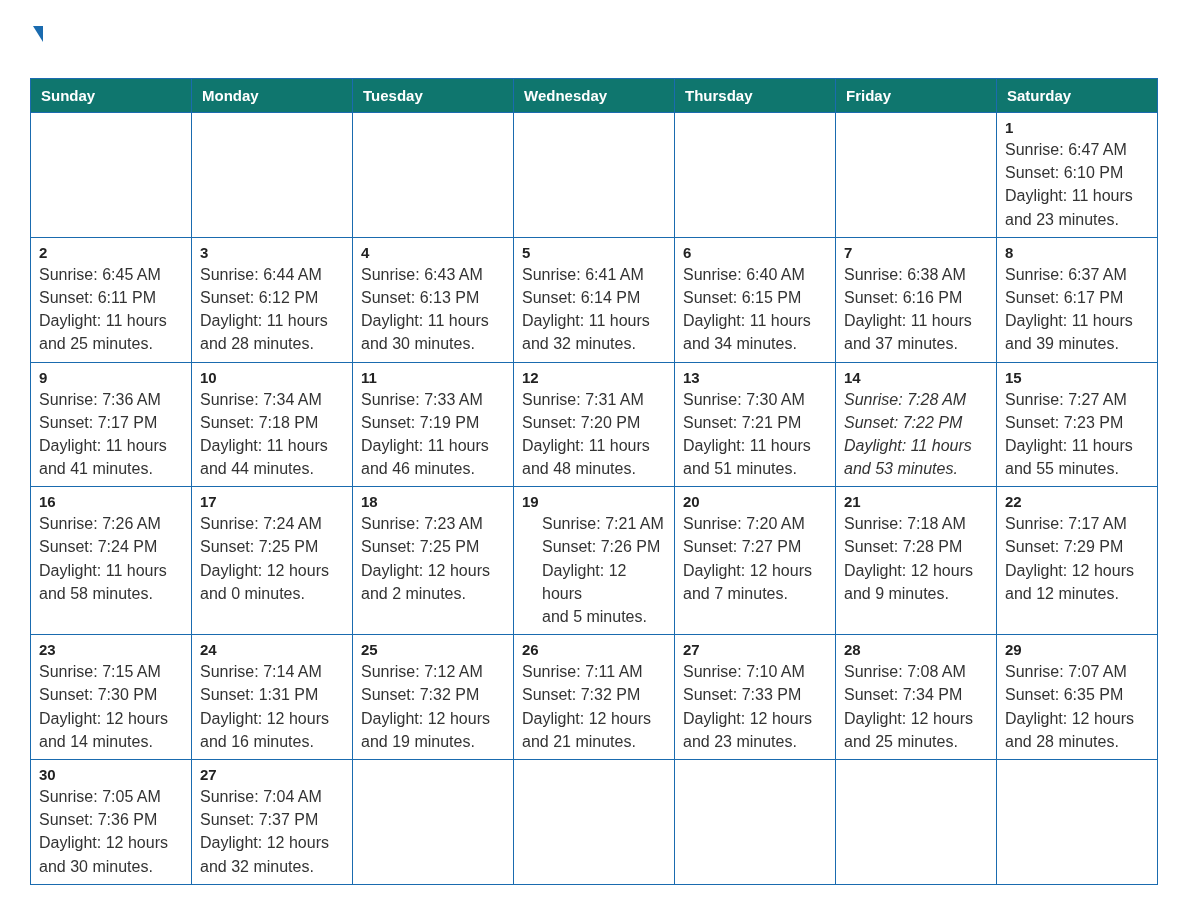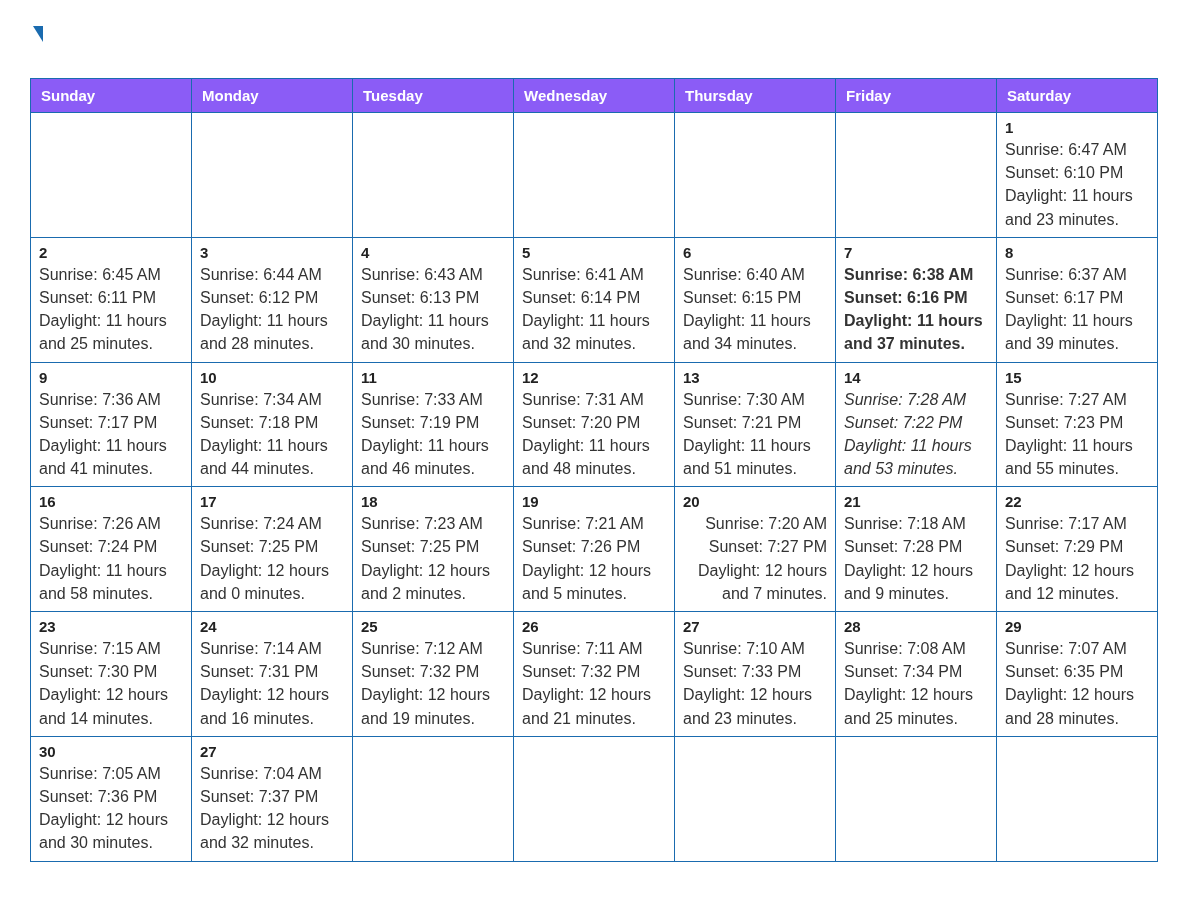--- a/index.html
+++ b/index.html
@@ -58,21 +58,21 @@
       font-size: 20px;
       color: #333;
       margin-top: 4px;
     }
     table {
       width: 100%;
       border-collapse: collapse;
       table-layout: fixed;
     }
     thead tr th {
-      background-color: #8b5cf6;
+      background-color: #0f766e;
       color: #fff;
       font-size: 15px;
       font-weight: bold;
       padding: 8px 10px;
       text-align: left;
       border: 1px solid #1a6baf;
     }
     tbody tr td {
       border: 1px solid #1a6baf;
       vertical-align: top;
@@ -177,21 +177,21 @@
         </td>
         <td>
           <span class="day-number">6</span>
           <div class="day-info" style="white-space: pre-line;">Sunrise: 6:40 AM
 Sunset: 6:15 PM
 Daylight: 11 hours
 and 34 minutes.</div>
         </td>
         <td>
           <span class="day-number">7</span>
-          <div class="day-info" style="white-space: pre-line; font-weight: bold;">Sunrise: 6:38 AM
+          <div class="day-info" style="white-space: pre-line;">Sunrise: 6:38 AM
 Sunset: 6:16 PM
 Daylight: 11 hours
 and 37 minutes.</div>
         </td>
         <td>
           <span class="day-number">8</span>
           <div class="day-info" style="white-space: pre-line;">Sunrise: 6:37 AM
 Sunset: 6:17 PM
 Daylight: 11 hours
 and 39 minutes.</div>
@@ -265,28 +265,28 @@
         </td>
         <td>
           <span class="day-number">18</span>
           <div class="day-info" style="white-space: pre-line;">Sunrise: 7:23 AM
 Sunset: 7:25 PM
 Daylight: 12 hours
 and 2 minutes.</div>
         </td>
         <td>
           <span class="day-number">19</span>
-          <div class="day-info" style="white-space: pre-line;">Sunrise: 7:21 AM
+          <div class="day-info" style="white-space: pre-line; margin-left: 20px;">Sunrise: 7:21 AM
 Sunset: 7:26 PM
 Daylight: 12 hours
 and 5 minutes.</div>
         </td>
         <td>
           <span class="day-number">20</span>
-          <div class="day-info" style="white-space: pre-line; text-align: right;">Sunrise: 7:20 AM
+          <div class="day-info" style="white-space: pre-line;">Sunrise: 7:20 AM
 Sunset: 7:27 PM
 Daylight: 12 hours
 and 7 minutes.</div>
         </td>
         <td>
           <span class="day-number">21</span>
           <div class="day-info" style="white-space: pre-line;">Sunrise: 7:18 AM
 Sunset: 7:28 PM
 Daylight: 12 hours
 and 9 minutes.</div>
@@ -303,21 +303,21 @@
         <td>
           <span class="day-number">23</span>
           <div class="day-info" style="white-space: pre-line;">Sunrise: 7:15 AM
 Sunset: 7:30 PM
 Daylight: 12 hours
 and 14 minutes.</div>
         </td>
         <td>
           <span class="day-number">24</span>
           <div class="day-info" style="white-space: pre-line;">Sunrise: 7:14 AM
-Sunset: 7:31 PM
+Sunset: 1:31 PM
 Daylight: 12 hours
 and 16 minutes.</div>
         </td>
         <td>
           <span class="day-number">25</span>
           <div class="day-info" style="white-space: pre-line;">Sunrise: 7:12 AM
 Sunset: 7:32 PM
 Daylight: 12 hours
 and 19 minutes.</div>
         </td>

